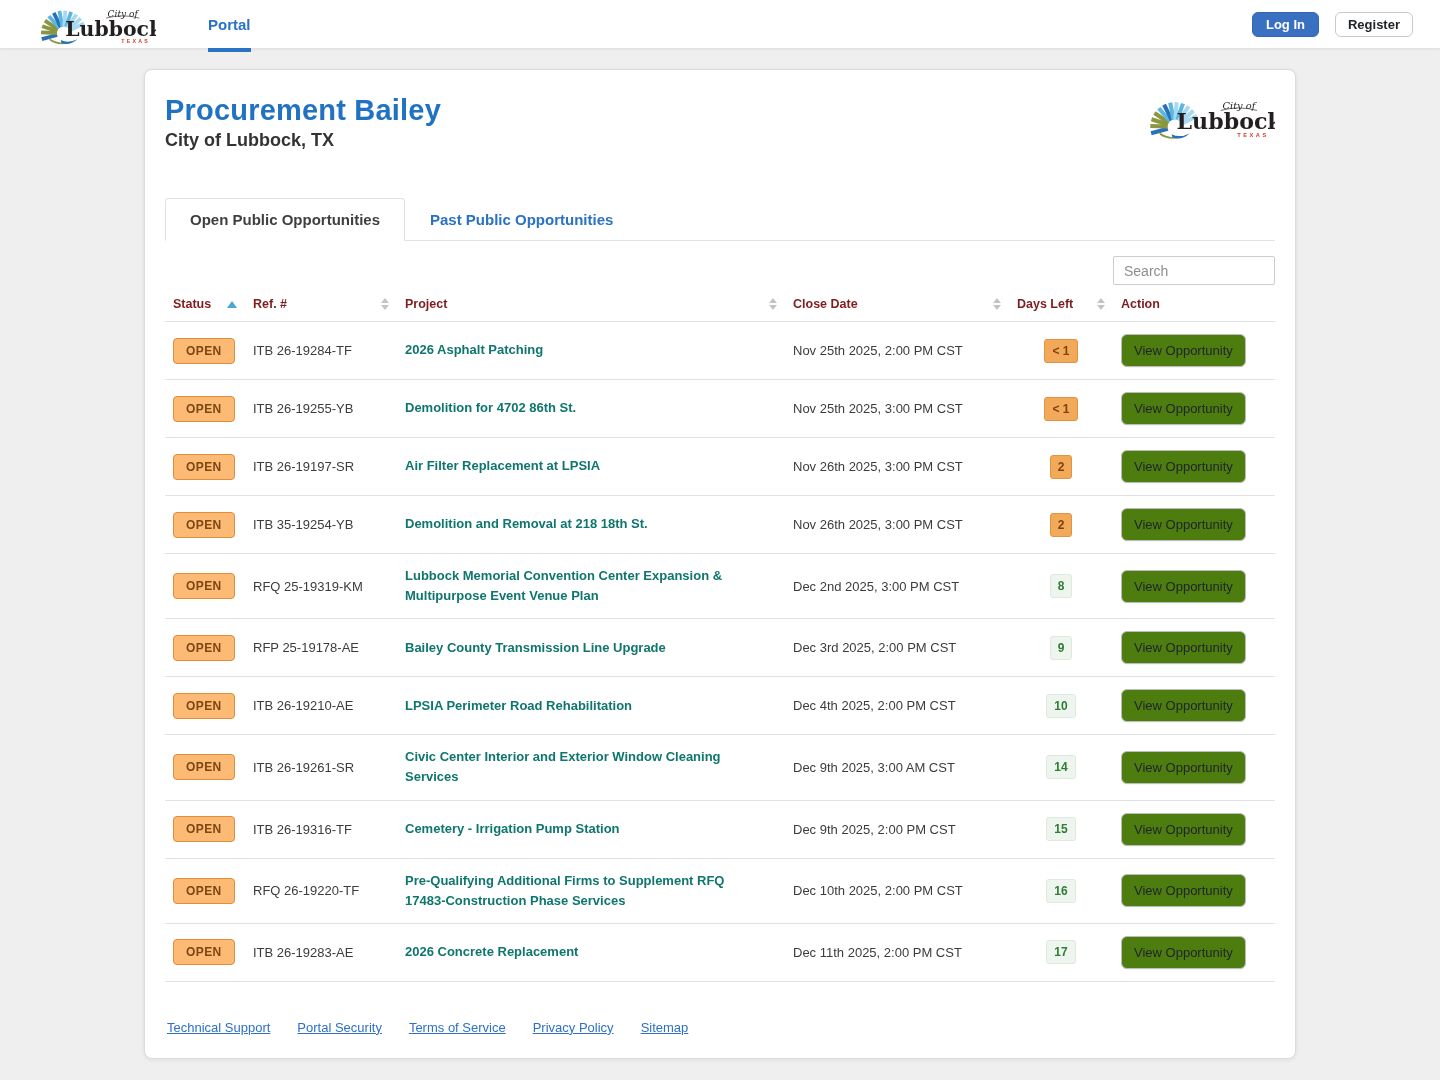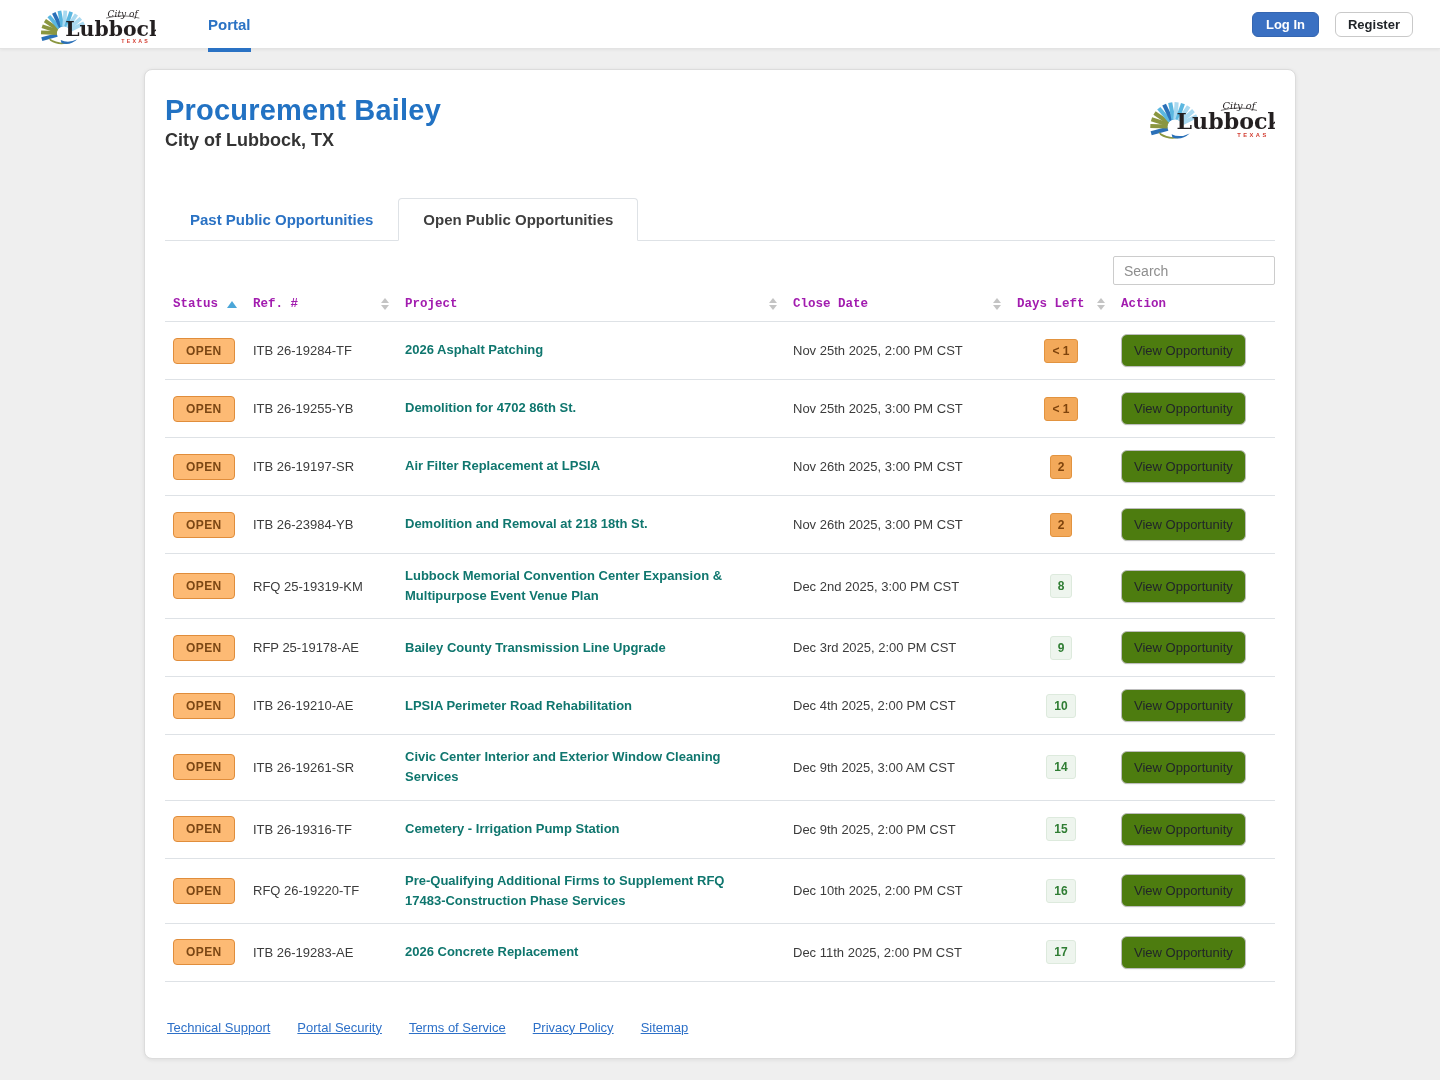--- a/index.html
+++ b/index.html
@@ -76,22 +76,22 @@
   .search-input {
     width: 162px; height: 29px; border: 1px solid #ccc; border-radius: 2px;
     padding: 4px 10px; font-size: 14px; color: #555; font-family: inherit;
     outline: none;
   }
   .search-input::placeholder { color: #8e8e8e; }
 
   
   table.opps { width: 100%; border-collapse: collapse; table-layout: fixed; }
   th {
-    text-align: right; font-size: 12.5px; font-weight: bold; color: #a21caf;
-    padding: 6px 8px 10px; border-bottom: 1px solid #dee2e6; font-family: Liberation Mono, monospace;
+    text-align: right; font-size: 12.5px; font-weight: bold; color: #7f1d1d;
+    padding: 6px 8px 10px; border-bottom: 1px solid #dee2e6;
   }
   .th-inner { display: flex; align-items: center; justify-content: space-between; }
   th.sortable { cursor: pointer; }
   .sort { display: inline-flex; flex-direction: column; gap: 2px; margin-left: 6px; }
   .sort .tri-up   { width: 0; height: 0; border-left: 4px solid transparent; border-right: 4px solid transparent; border-bottom: 5px solid #c4c4c4; }
   .sort .tri-down { width: 0; height: 0; border-left: 4px solid transparent; border-right: 4px solid transparent; border-top: 5px solid #c4c4c4; }
   .sort-active .tri-up { border-left-width: 5px; border-right-width: 5px; border-bottom: 7px solid #4ba6d8; }
 
   td { padding: 12px 8px; border-bottom: 1px solid #dee2e6; vertical-align: middle; font-size: 13px; color: #3c3c3c; }
   td.col-project { font-weight: bold; color: #0f766e; line-height: 1.55; padding-right: 20px; }
@@ -198,22 +198,22 @@
     </g>
     <text x="36" y="43" font-family="'DejaVu Serif', serif" font-weight="bold" font-size="27" fill="#231f20">Lubbock</text>
     <text x="92" y="18" font-family="'DejaVu Serif', serif" font-style="italic" font-size="12" fill="#231f20">City of</text>
     <path d="M90 20 Q 112 14 134 20" stroke="#231f20" stroke-width="0.8" fill="none"></path>
     <text x="110" y="53" font-family="'Liberation Sans', sans-serif" font-weight="bold" font-size="7" letter-spacing="3" fill="#d23a2e">TEXAS</text>
   </svg>
 </span>
   </div>
 
   <div class="tabs">
+    <div class="tab active">Open Public Opportunities</div>
     <div class="tab inactive">Past Public Opportunities</div>
-    <div class="tab active">Open Public Opportunities</div>
   </div>
 
   <div class="search-row">
     <input class="search-input" type="text" placeholder="Search" style="">
   </div>
 
   <table class="opps">
     <colgroup>
       <col style="width:80px">
         <col style="width:152px">
@@ -298,21 +298,21 @@
     <td class="col-status"><span class="badge-open">OPEN</span></td>
     <td class="col-ref">ITB 26-19197-SR</td>
     <td class="col-project">Air Filter Replacement at LPSIA</td>
     <td class="col-close">Nov 26th 2025, 3:00 PM CST</td>
     <td class="col-days"><span class="badge-days warning">2</span></td>
     <td class="col-action"><button class="btn-view">View Opportunity</button></td>
   </tr>
 
   <tr>
     <td class="col-status"><span class="badge-open">OPEN</span></td>
-    <td class="col-ref">ITB 26-23984-YB</td>
+    <td class="col-ref">ITB 35-19254-YB</td>
     <td class="col-project">Demolition and Removal at 218 18th St.</td>
     <td class="col-close">Nov 26th 2025, 3:00 PM CST</td>
     <td class="col-days"><span class="badge-days warning">2</span></td>
     <td class="col-action"><button class="btn-view">View Opportunity</button></td>
   </tr>
 
   <tr>
     <td class="col-status"><span class="badge-open">OPEN</span></td>
     <td class="col-ref">RFQ 25-19319-KM</td>
     <td class="col-project">Lubbock Memorial Convention Center Expansion &amp; Multipurpose Event Venue Plan</td>

